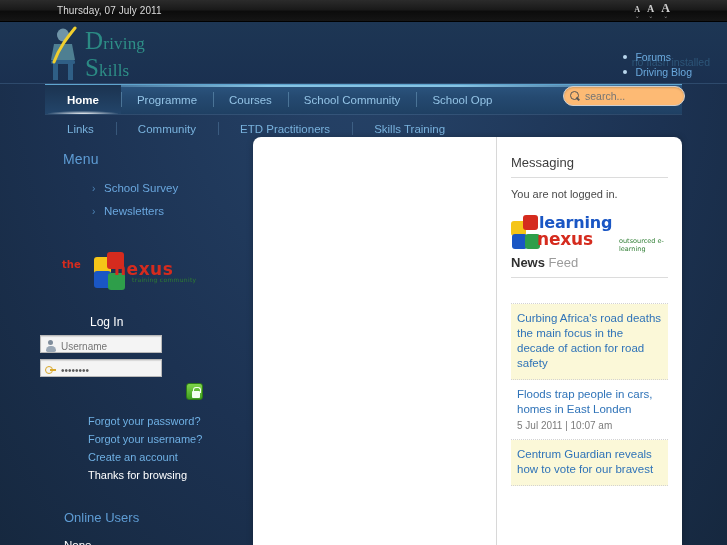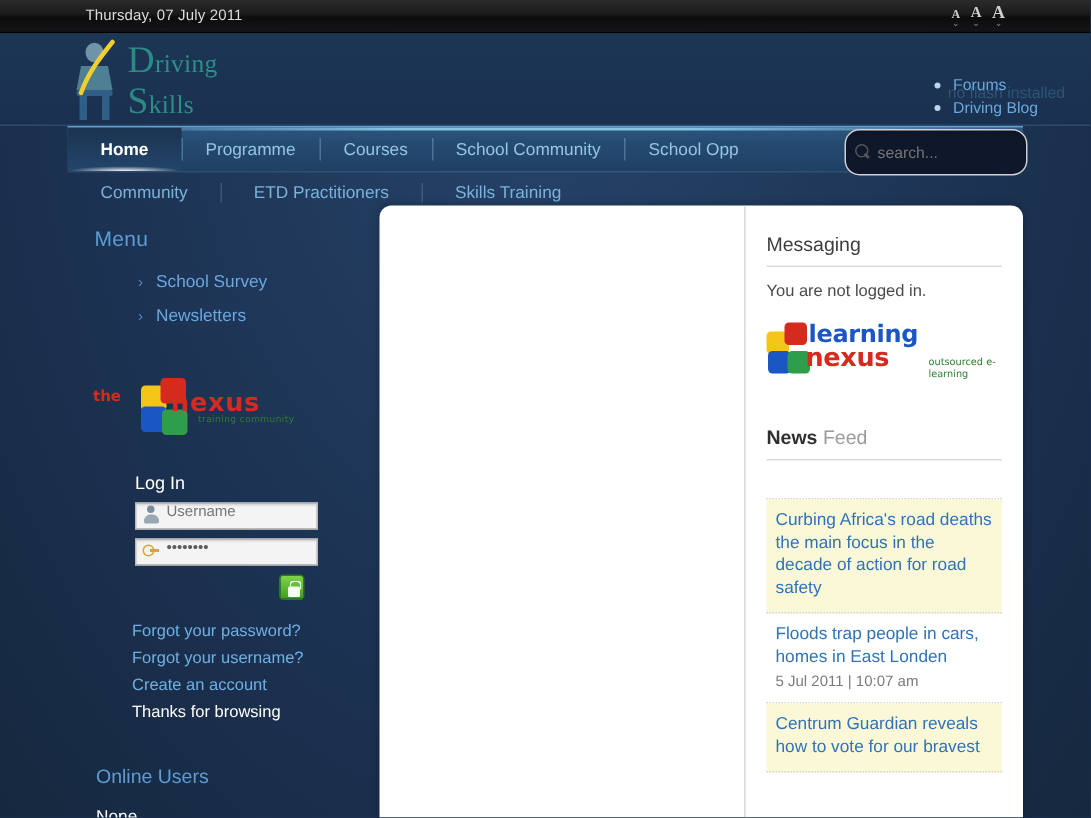--- a/index.html
+++ b/index.html
@@ -144,22 +144,22 @@
     display: flex;
     align-items: stretch;
     border-top: 1px solid rgba(130,180,215,.18);
   }
   .nav2 .nav-item { color: #79b2dd; font-size: 11.5px; padding: 0 22px; }
   .nav2 .nav-item + .nav-item:before { background: rgba(120,170,210,.3); }
 
   .searchbox {
     position: absolute;
     right: 42px; top: 86px;
-    width: 122px; height: 31px;
-    background: #0f172a;
+    width: 122px; height: 20px;
+    background: #fdba74;
     border: 1px solid #cfcfcf;
     border-radius: 10px;
     display: flex; align-items: center;
     padding-left: 6px;
     box-shadow: inset 0 1px 2px rgba(0,0,0,.18);
     z-index: 5;
   }
   .searchbox .mag { width: 11px; height: 11px; position: relative; flex: 0 0 auto; }
   .searchbox .mag:before {
     content:""; position:absolute; left:0; top:0;
@@ -235,22 +235,22 @@
   .c4 { background:#2e9e4a; left:16px; top:22px; }
 
   .login-h {
     color: #ffffff; font-size: 12px;
     margin: 22px 0 6px 90px;
   }
   .field {
     width: 122px; height: 18px;
     background: #f4f4f4;
     border: 1px solid #b9b9b9;
-    margin: 0 0 6px 90px;
-    display: flex; align-items: flex-start;
+    margin: 0 0 6px 40px;
+    display: flex; align-items: flex-end;
     padding-left: 3px;
     box-shadow: inset 0 1px 1px rgba(0,0,0,.12);
   }
   .field .ico { width: 13px; height: 13px; position: relative; flex: 0 0 auto; }
   .ico-user:before {
     content:""; position:absolute; left:4px; top:1px;
     width:5px;height:5px;border-radius:50%;background:#7f8c9b;
   }
   .ico-user:after {
     content:""; position:absolute; left:1.5px; top:6.5px;
@@ -322,21 +322,21 @@
   .sec-title {
     font-size: 13px; color: #3d3d3d;
     padding-bottom: 7px;
     border-bottom: 1px solid #dcdcdc;
     margin-bottom: 10px;
   }
   .sec-title .strong { color: #2f2f2f; font-weight: bold; }
   .sec-title .light { color: #9b9b9b; }
   .msg-text { font-size: 11px; color: #4a4a4a; margin-bottom: 12px; }
 
-  .ln-logo { position: relative; width: 160px; height: 40px; margin-bottom: 32px; }
+  .ln-logo { position: relative; width: 160px; height: 40px; margin-bottom: 3px; }
   .ln-cubes { position:absolute; left:0; top:2px; width:40px; height:36px; }
   .lc { position:absolute; width:15px;height:15px;border-radius:3px; }
   .lc1{ background:#f5c518; left:0px; top:7px; }
   .lc2{ background:#d52b1e; left:12px; top:1px; }
   .lc3{ background:#1a56c4; left:1px; top:20px; }
   .lc4{ background:#2e9e4a; left:14px; top:20px; }
   .ln-learning {
     position:absolute; left:28px; top:1px;
     color:#1a56c4; font-weight:bold; font-size:16px; letter-spacing:-.2px;
     font-family:"DejaVu Sans", sans-serif;
@@ -423,20 +423,21 @@
 
 <div class="navwrap">
   <div class="nav1">
     <div class="nav-item active">Home</div>
     <div class="nav-item">Programme</div>
     <div class="nav-item">Courses</div>
     <div class="nav-item">School Community</div>
     <div class="nav-item">School Opp</div>
   </div>
   <div class="nav2">
+    <div class="nav-item">Links</div>
     <div class="nav-item">Community</div>
     <div class="nav-item">ETD Practitioners</div>
     <div class="nav-item">Skills Training</div>
   </div>
 </div>
 
 <div class="searchbox">
   <span class="mag"></span>
   <input type="text" placeholder="search..." style="">
 </div>

